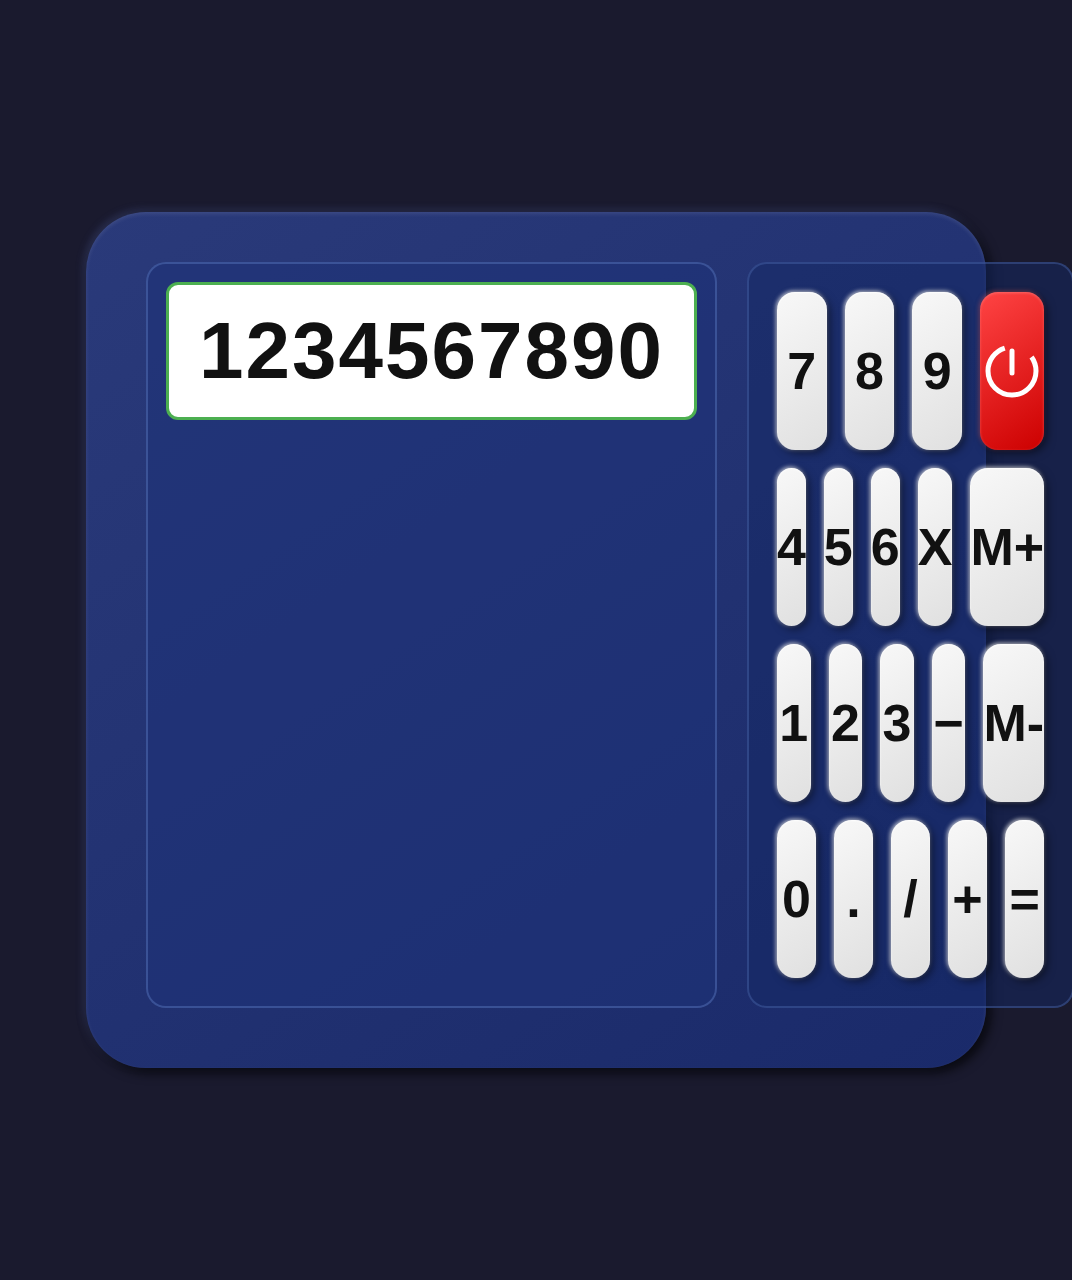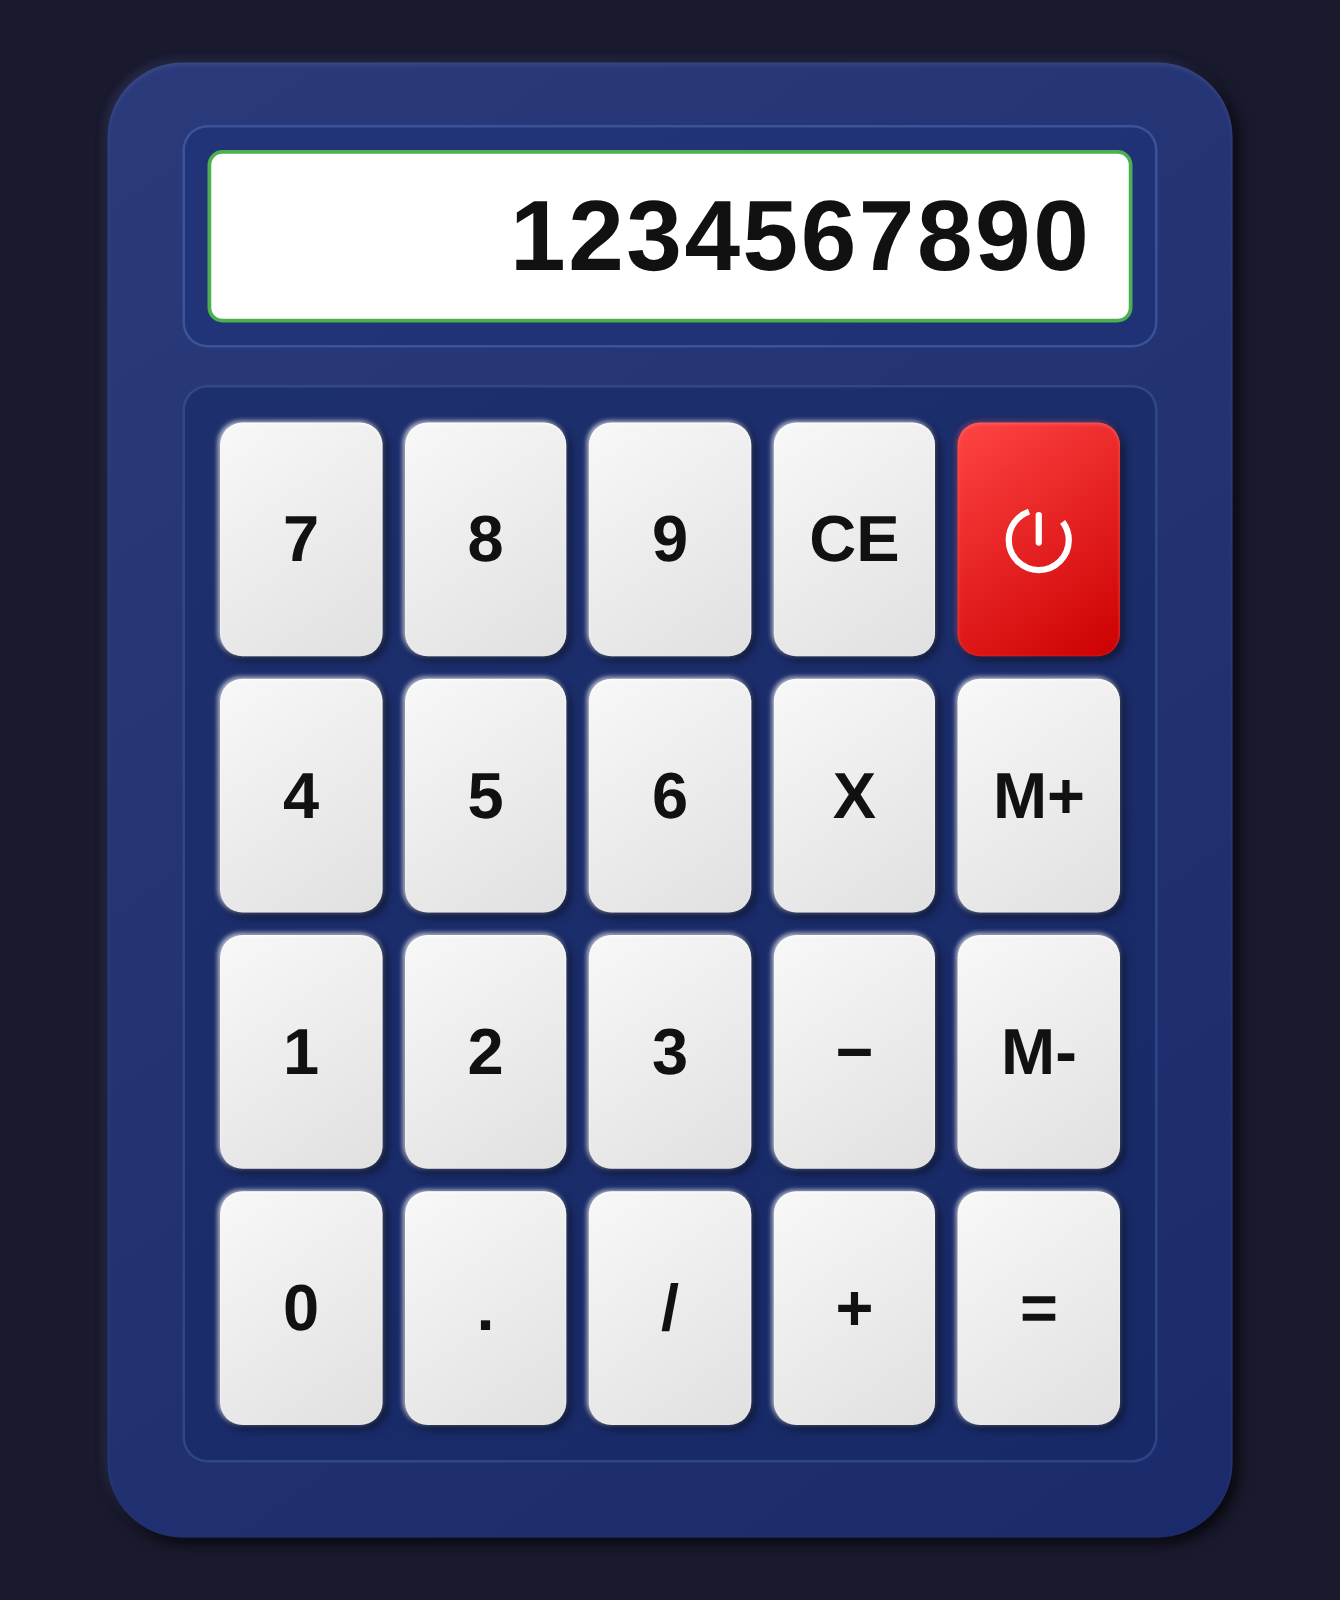--- a/index.html
+++ b/index.html
@@ -13,30 +13,30 @@
       height: 1280px;
       background: #1a1a2e;
       display: flex;
       align-items: center;
       justify-content: center;
       font-family: Arial, sans-serif;
     }
 
     .calculator-outer {
       width: 900px;
-      height: 1180px;
+      height: 856px;
       background: linear-gradient(145deg, #2a3a7a, #1a2a6a);
       border-radius: 60px;
       box-shadow:
         4px 4px 12px rgba(0,0,0,0.8),
         -2px -2px 8px rgba(100,120,200,0.3),
         inset 0 2px 4px rgba(255,255,255,0.1);
       padding: 50px 60px 60px 60px;
       display: flex;
-      flex-direction: column;
+      flex-direction: row;
       gap: 30px;
     }
 
     
     .display-wrapper {
       background: rgba(30, 50, 120, 0.6);
       border-radius: 20px;
       padding: 18px;
       border: 2px solid rgba(100, 130, 200, 0.4);
     }
@@ -117,21 +117,20 @@
     <div class="display">
       <span>1234567890</span>
     </div>
   </div>
 
   <div class="keypad-wrapper" id="keypad-container">
   <div class="key-row">
         <button class="key">7</button>
         <button class="key">8</button>
         <button class="key">9</button>
-        <button class="key">CE</button>
         <button class="key key-power">
         <svg class="power-icon" viewBox="0 0 64 64" fill="none" xmlns="http://www.w3.org/2000/svg">
           <circle cx="32" cy="32" r="24" stroke="white" stroke-width="5" stroke-dasharray="120 30" stroke-dashoffset="15"></circle>
           <line x1="32" y1="12" x2="32" y2="34" stroke="white" stroke-width="5" stroke-linecap="round"></line>
         </svg>
       </button>
       </div>
       <div class="key-row">
         <button class="key">4</button>
         <button class="key">5</button>

